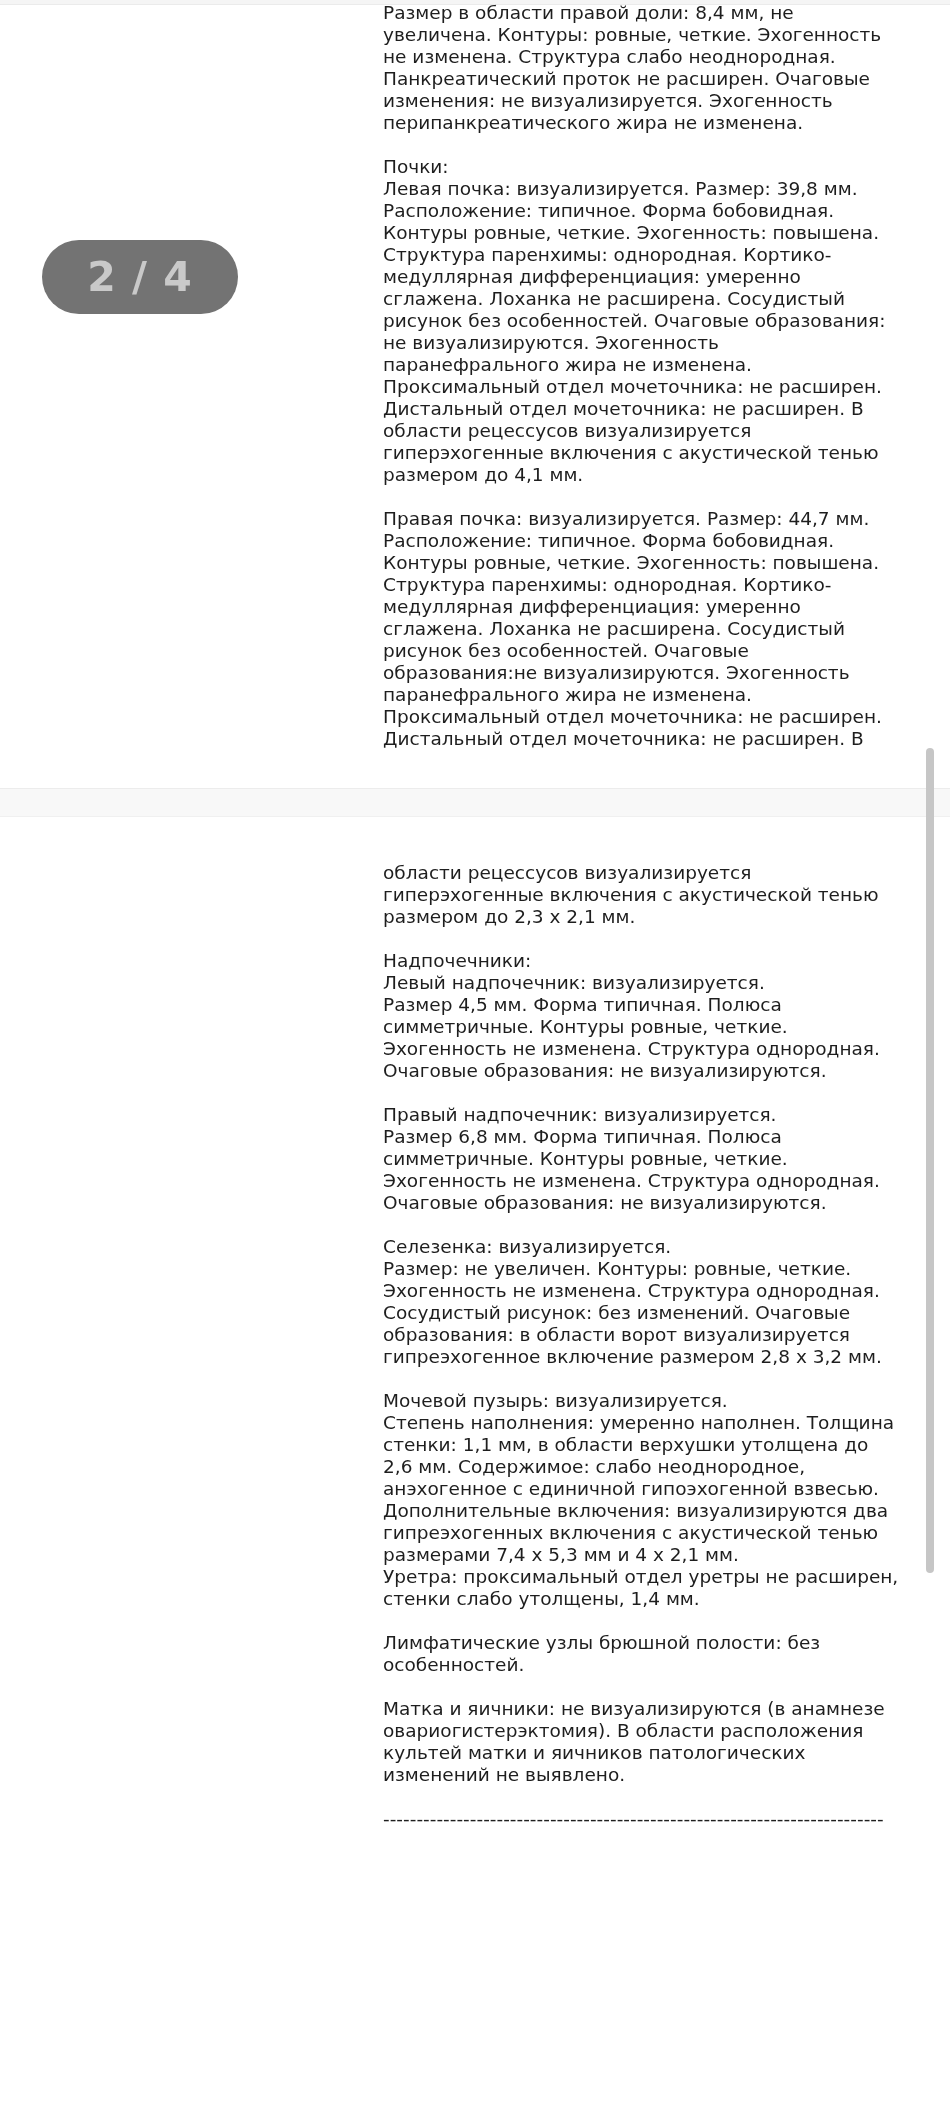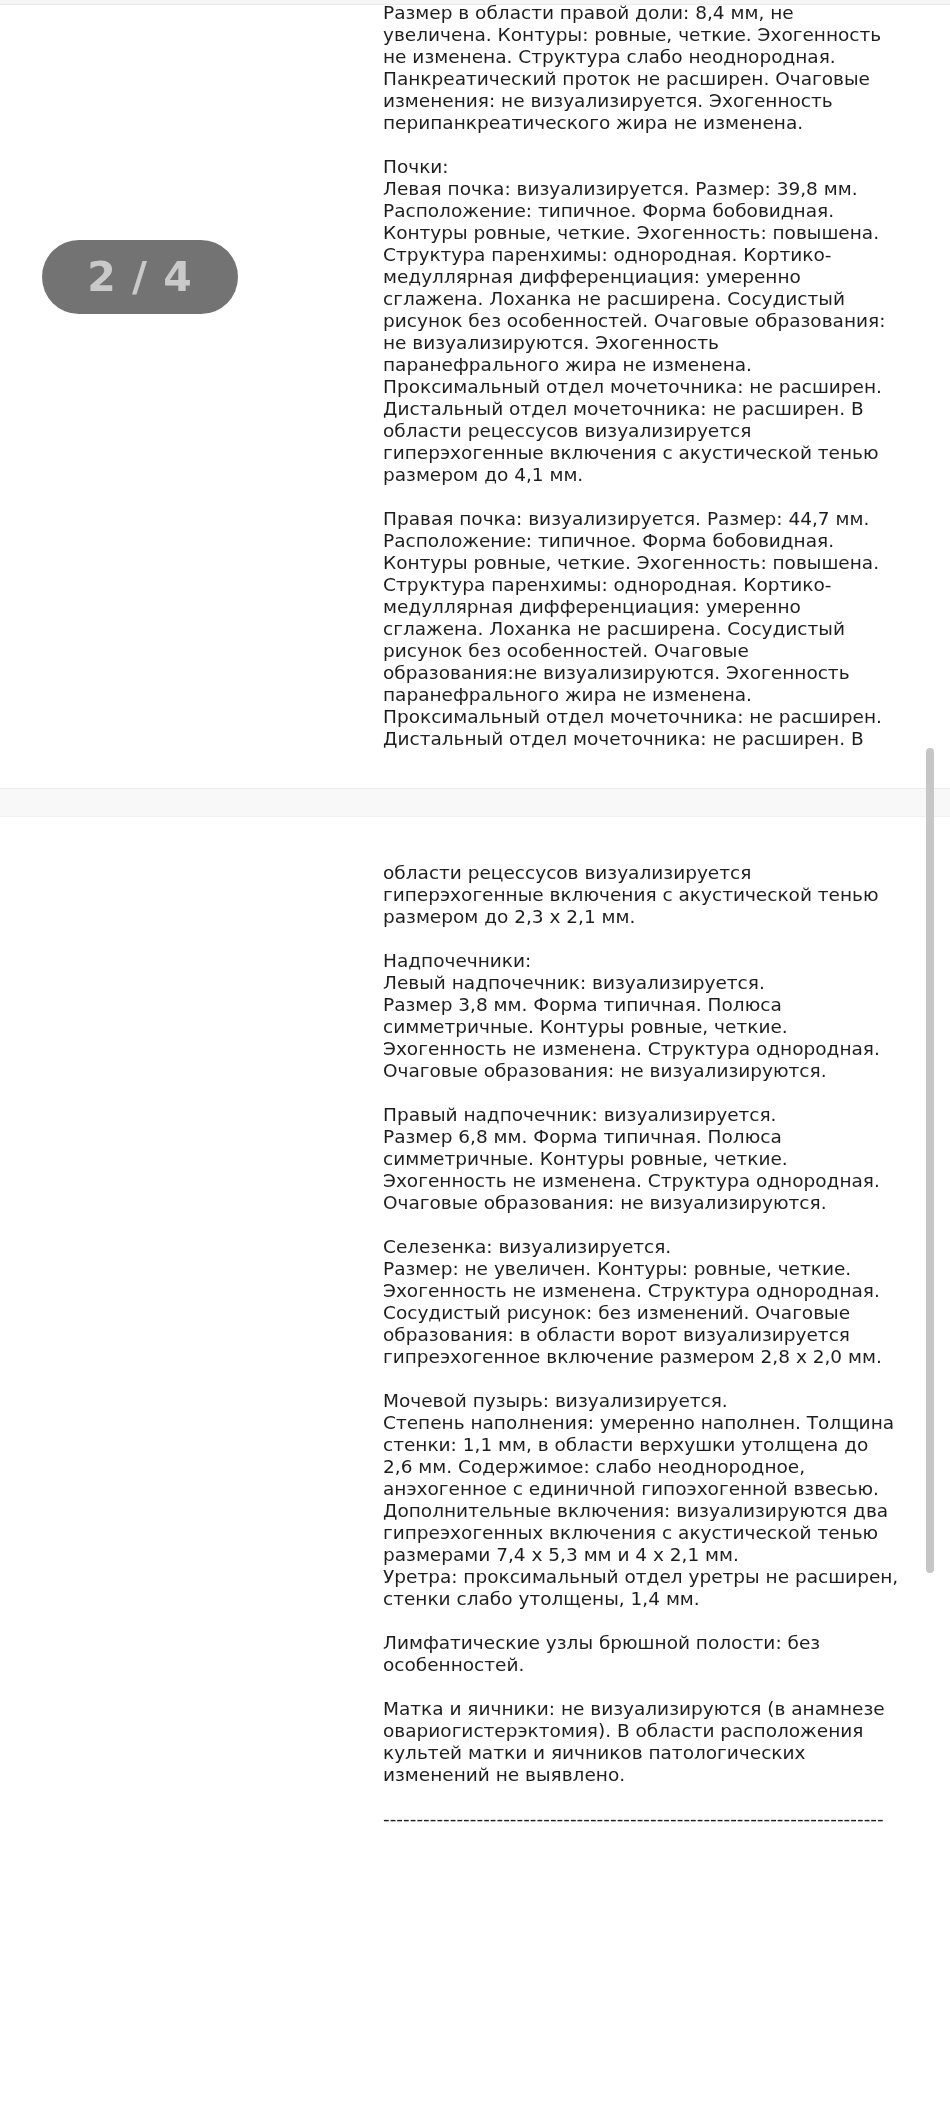--- a/index.html
+++ b/index.html
@@ -117,35 +117,35 @@
   </div>
 
   <div class="page-gap"></div>
 
   <div class="page-text page-2">
     <div class="para">области рецессусов визуализируется
 гиперэхогенные включения с акустической тенью
 размером до 2,3 х 2,1 мм.</div>
     <div class="para">Надпочечники:
 Левый надпочечник: визуализируется.
-Размер 3,8 мм. Форма типичная. Полюса
+Размер 4,5 мм. Форма типичная. Полюса
 симметричные. Контуры ровные, четкие.
 Эхогенность не изменена. Структура однородная.
 Очаговые образования: не визуализируются.</div>
     <div class="para">Правый надпочечник: визуализируется.
 Размер 6,8 мм. Форма типичная. Полюса
 симметричные. Контуры ровные, четкие.
 Эхогенность не изменена. Структура однородная.
 Очаговые образования: не визуализируются.</div>
     <div class="para">Селезенка: визуализируется.
 Размер: не увеличен. Контуры: ровные, четкие.
 Эхогенность не изменена. Структура однородная.
 Сосудистый рисунок: без изменений. Очаговые
 образования: в области ворот визуализируется
-гипреэхогенное включение размером 2,8 х 2,0 мм.</div>
+гипреэхогенное включение размером 2,8 х 3,2 мм.</div>
     <div class="para">Мочевой пузырь: визуализируется.
 Степень наполнения: умеренно наполнен. Толщина
 стенки: 1,1 мм, в области верхушки утолщена до
 2,6 мм. Содержимое: слабо неоднородное,
 анэхогенное с единичной гипоэхогенной взвесью.
 Дополнительные включения: визуализируются два
 гипреэхогенных включения с акустической тенью
 размерами 7,4 х 5,3 мм и 4 х 2,1 мм.
 Уретра: проксимальный отдел уретры не расширен,
 стенки слабо утолщены, 1,4 мм.</div>

